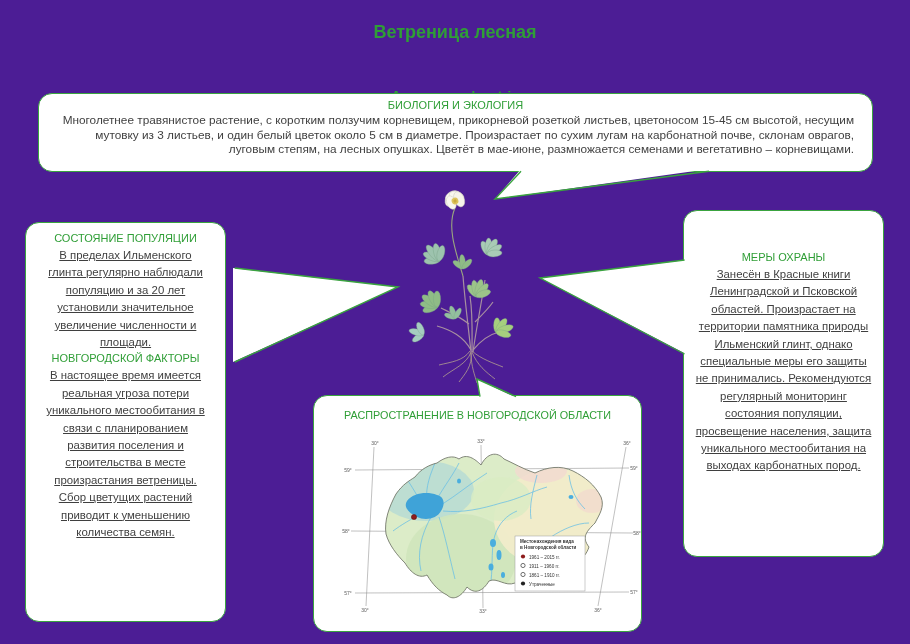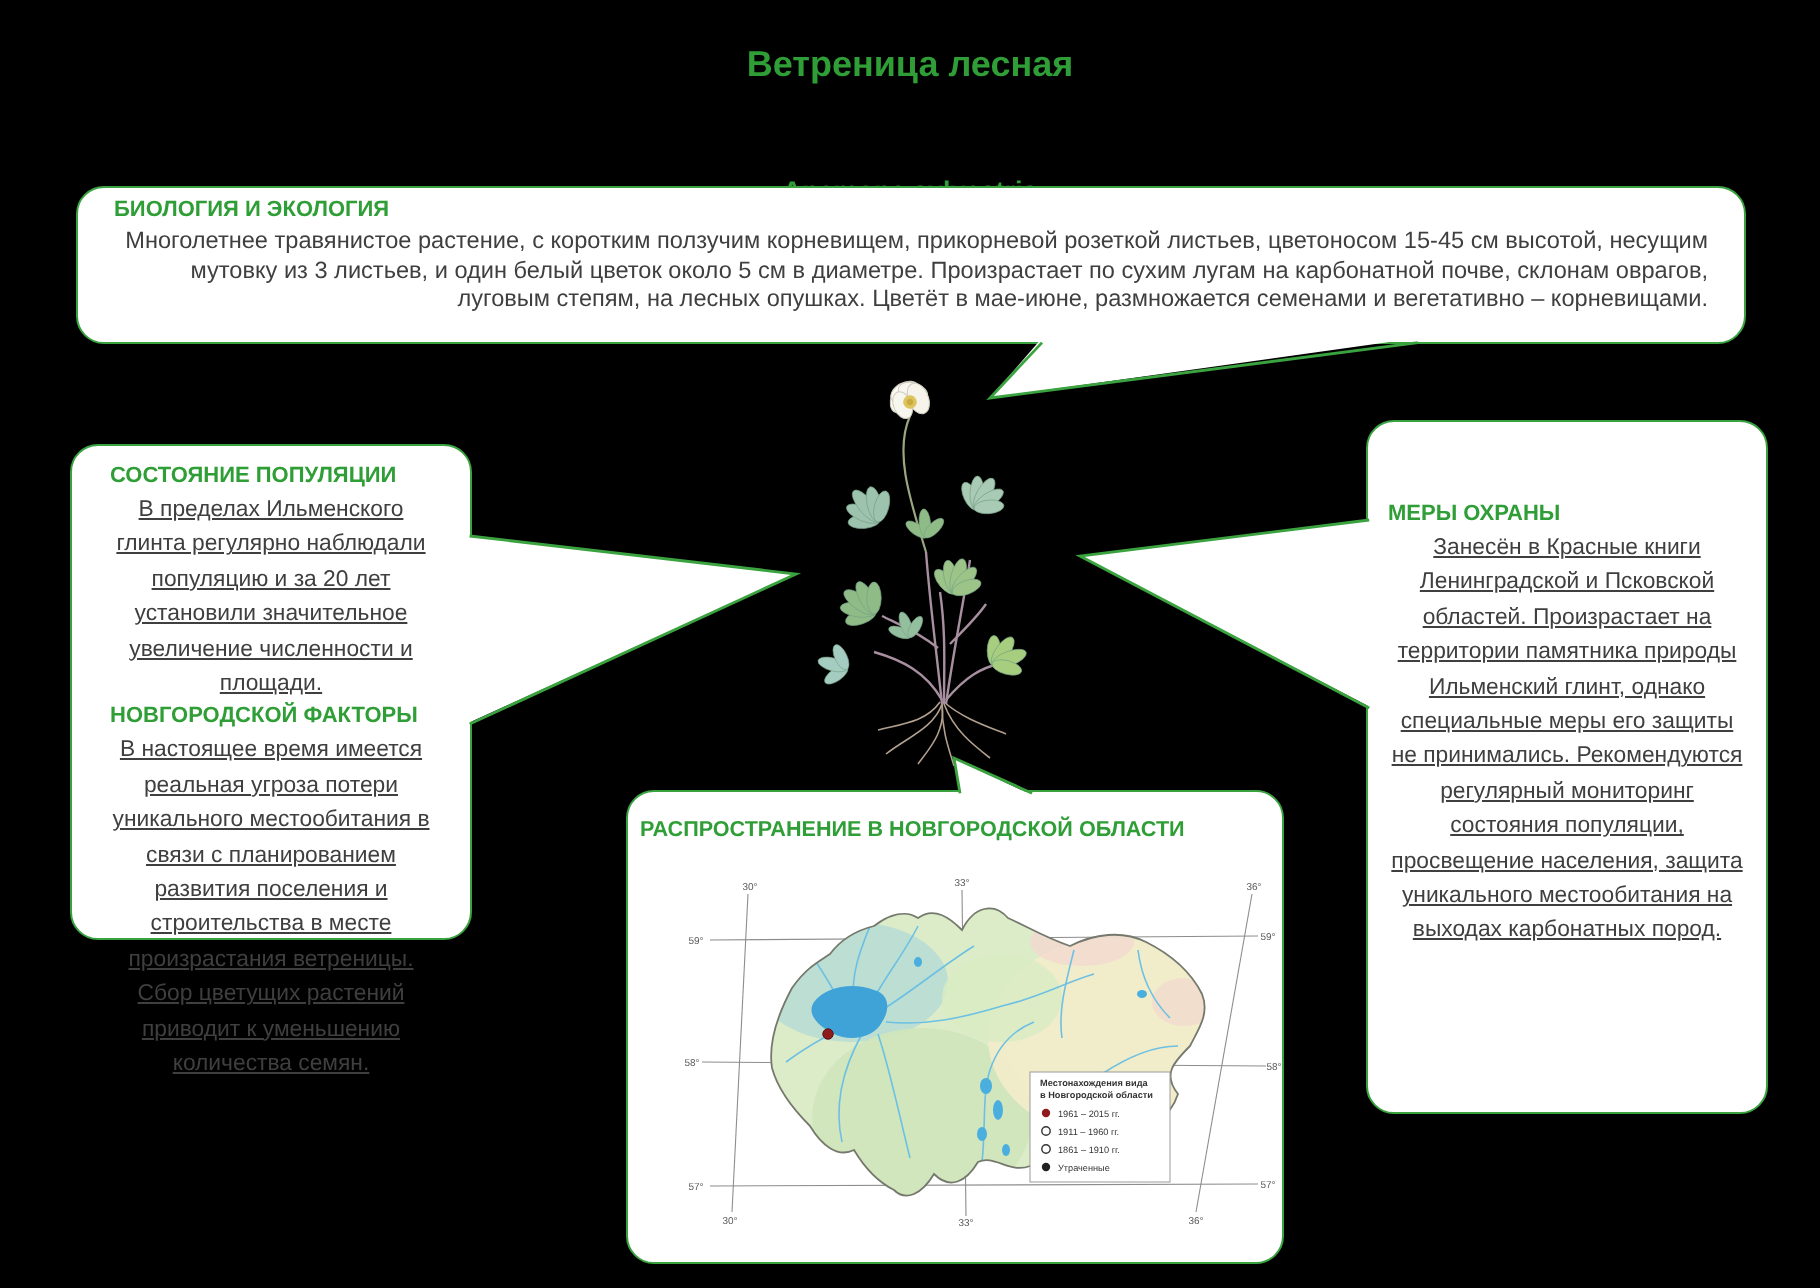--- a/index.html
+++ b/index.html
@@ -1,34 +1,34 @@
 <!DOCTYPE html>
 <html><head>
 <meta charset="utf-8">
 <style>
   html,body{margin:0;padding:0;background:#ffffff;}
   #canvas{
-    position:relative;width:910px;height:644px;background:#000000;overflow:hidden;
+    position:relative;width:910px;height:644px;background:#4c1d95;overflow:hidden;
     font-family:"Liberation Sans",sans-serif;color:#3f3f3f;
   }
-  .hdr{font-weight:bold;color:#2f9e36;text-align:left;}
+  .hdr{font-weight:normal;color:#2f9e36;text-align:center;}
   .abs{position:absolute;}
   
   .title{top:22px;left:0;width:100%;text-align:center;font-size:18px;font-weight:bold;color:#2f9e36;}
   .latin{top:48px;left:0;width:100%;text-align:center;font-size:13.5px;font-weight:bold;color:#2f9e36;margin-top:40px;}
   .status{top:68px;left:0;width:100%;text-align:center;font-size:9px;color:#2f9e36;}
   
   .callout{
     position:absolute;border:1.4px solid #3aa33f;border-radius:14px;background:#ffffff;
     box-sizing:border-box;z-index:1;
   }
   .bio-box{left:38px;top:93px;width:835px;height:79px;padding:4px 18px 0 18px;}
   .bio-box .hdr{font-size:11px;margin:1px 0 2px 0;}
   .bio-text{font-size:11.8px;line-height:14.6px;text-align:right;}
-  .left-box{left:35px;top:222px;width:201px;height:248px;padding:9px 19px;}
+  .left-box{left:25px;top:222px;width:201px;height:400px;padding:9px 19px;}
   .right-box{left:683px;top:210px;width:201px;height:347px;padding:40px 10px 0 10px;}
   .side-hdr{font-size:11px;margin:0 0 3px 0;}
   .side-text{font-size:11.4px;line-height:17.4px;text-align:center;margin:0 0 1px 0;text-decoration:underline;}
   .map-box{left:313px;top:395px;width:329px;height:237px;padding:13px 6px 0 6px;}
   .map-box .hdr{font-size:10.8px;}
   
   #tails{position:absolute;left:0;top:0;z-index:6;pointer-events:none;}
   
   #plant{position:absolute;left:393px;top:184px;z-index:2;}
   

